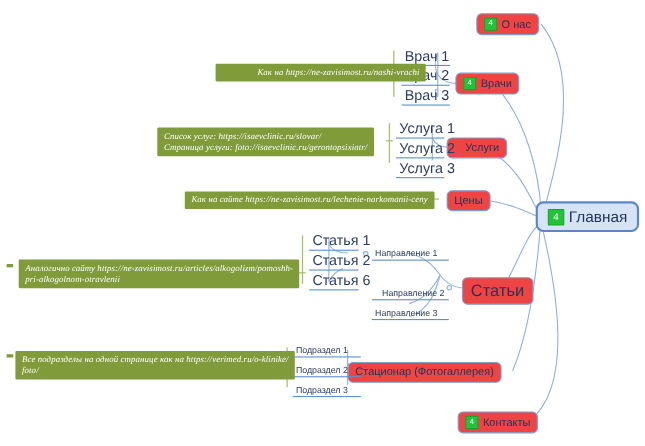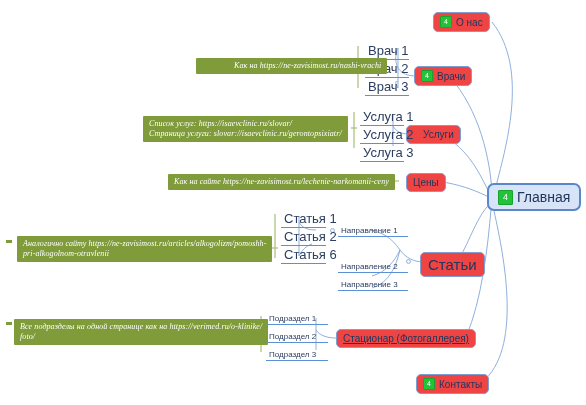--- a/index.html
+++ b/index.html
@@ -184,21 +184,21 @@
   </div>
 
   <div class="nodebox topic" style="left:406px;top:173px;">
     <span>Цены</span>
   </div>
 
   <div class="nodebox topic-lg" style="left:420px;top:252px;">
     <span>Статьи</span>
   </div>
 
-  <div class="nodebox topic" style="left:336px;top:329px;text-decoration:underline;">
+  <div class="nodebox topic" style="left:316px;top:329px;">
     <span>Стационар (Фотогаллерея)</span>
   </div>
 
   <div class="nodebox topic" style="left:416px;top:374px;">
     <span class="badge">4</span>
     <span>Контакты</span>
   </div>
 
   <div class="subitem" style="left:365px;top:42px;width:44px;">Врач 1</div>
   <div class="subitem" style="left:365px;top:60px;width:44px;">Врач 2</div>
@@ -206,31 +206,31 @@
 
   <div class="subitem" style="left:360px;top:108px;width:44px;">Услуга 1</div>
   <div class="subitem" style="left:360px;top:126px;width:44px;">Услуга 2</div>
   <div class="subitem" style="left:360px;top:144px;width:44px;">Услуга 3</div>
 
   <div class="subitem" style="left:281px;top:210px;width:45px;">Статья 1</div>
   <div class="subitem" style="left:281px;top:228px;width:45px;">Статья 2</div>
   <div class="subitem" style="left:281px;top:246px;width:45px;">Статья 6</div>
 
   <div class="subitem wide" style="left:338px;top:225px;width:70px;">Направление 1</div>
-  <div class="subitem wide" style="left:338px;top:261px;width:70px;">Направление 2</div>
+  <div class="subitem wide" style="left:338px;top:261px;width:70px;text-align:right;">Направление 2</div>
   <div class="subitem wide" style="left:338px;top:279px;width:70px;">Направление 3</div>
 
   <div class="subitem wide" style="left:266px;top:313px;width:62px;">Подраздел 1</div>
   <div class="subitem wide" style="left:266px;top:331px;width:62px;">Подраздел 2</div>
   <div class="subitem wide" style="left:266px;top:349px;width:62px;">Подраздел 3</div>
 
   <div class="notebox" style="left:196px;top:58px;padding-left:38px;">Как на https://ne-zavisimost.ru/nashi-vrachi</div>
 
   <div class="notebox" style="left:143px;top:116px;">Список услуг: https://isaevclinic.ru/slovar/
-Страница услуги: slovar://isaevclinic.ru/gerontopsixiatr/</div>
+Страница услуги: foto://isaevclinic.ru/gerontopsixiatr/</div>
 
   <div class="notebox" style="left:168px;top:174px;">Как на сайте https://ne-zavisimost.ru/lechenie-narkomanii-ceny</div>
 
   <div class="notebox" style="left:17px;top:236px;">Аналогично сайту https://ne-zavisimost.ru/articles/alkogolizm/pomoshh-
 pri-alkogolnom-otravlenii</div>
 
   <div class="notebox" style="left:14px;top:319px;">Все подразделы на одной странице как на https://verimed.ru/o-klinike/
 foto/</div>
 
 </div>

